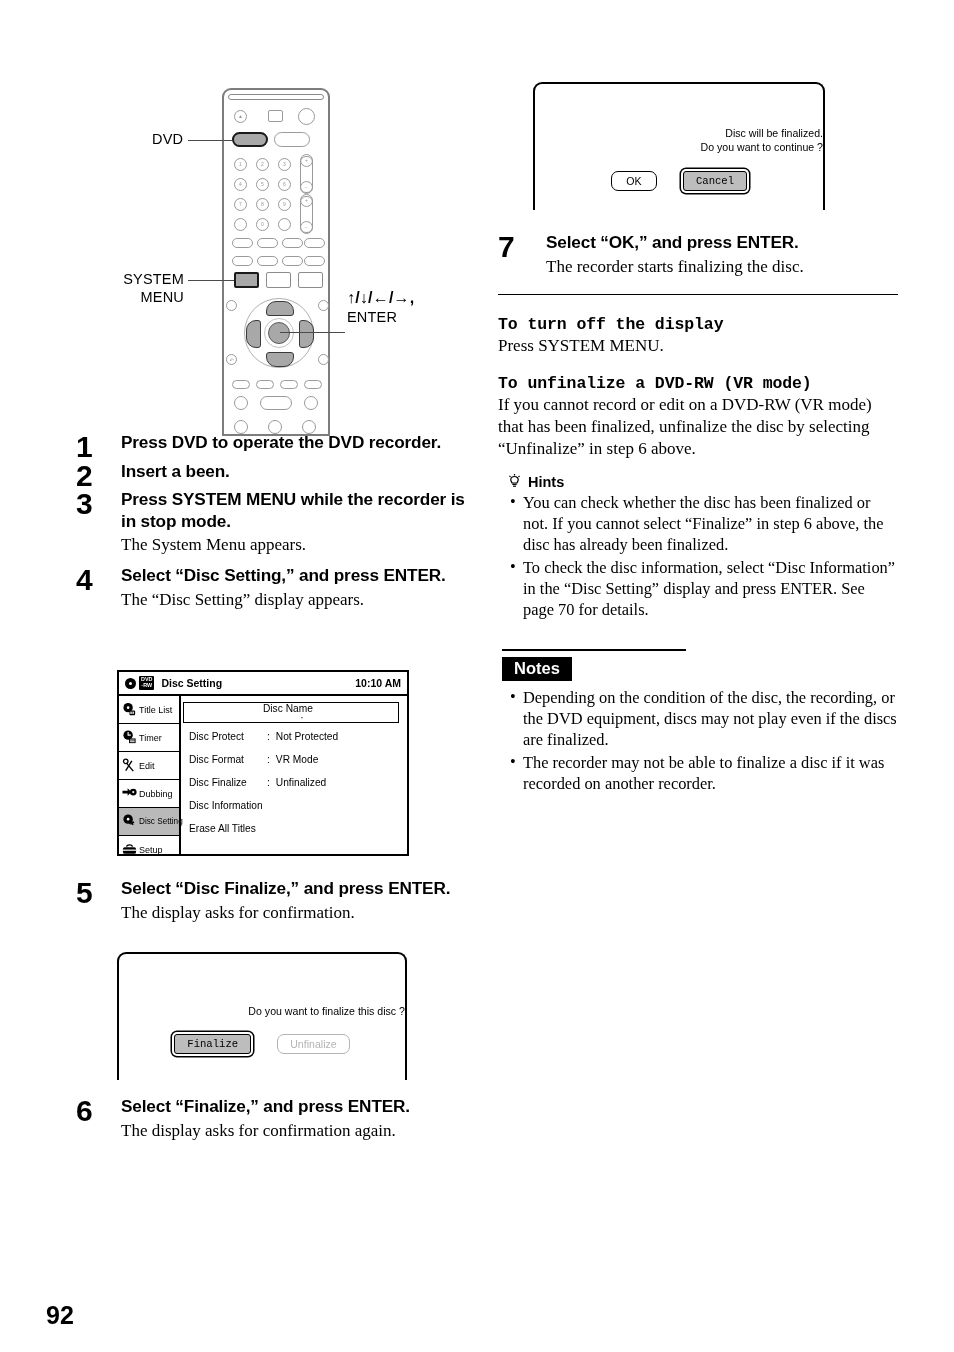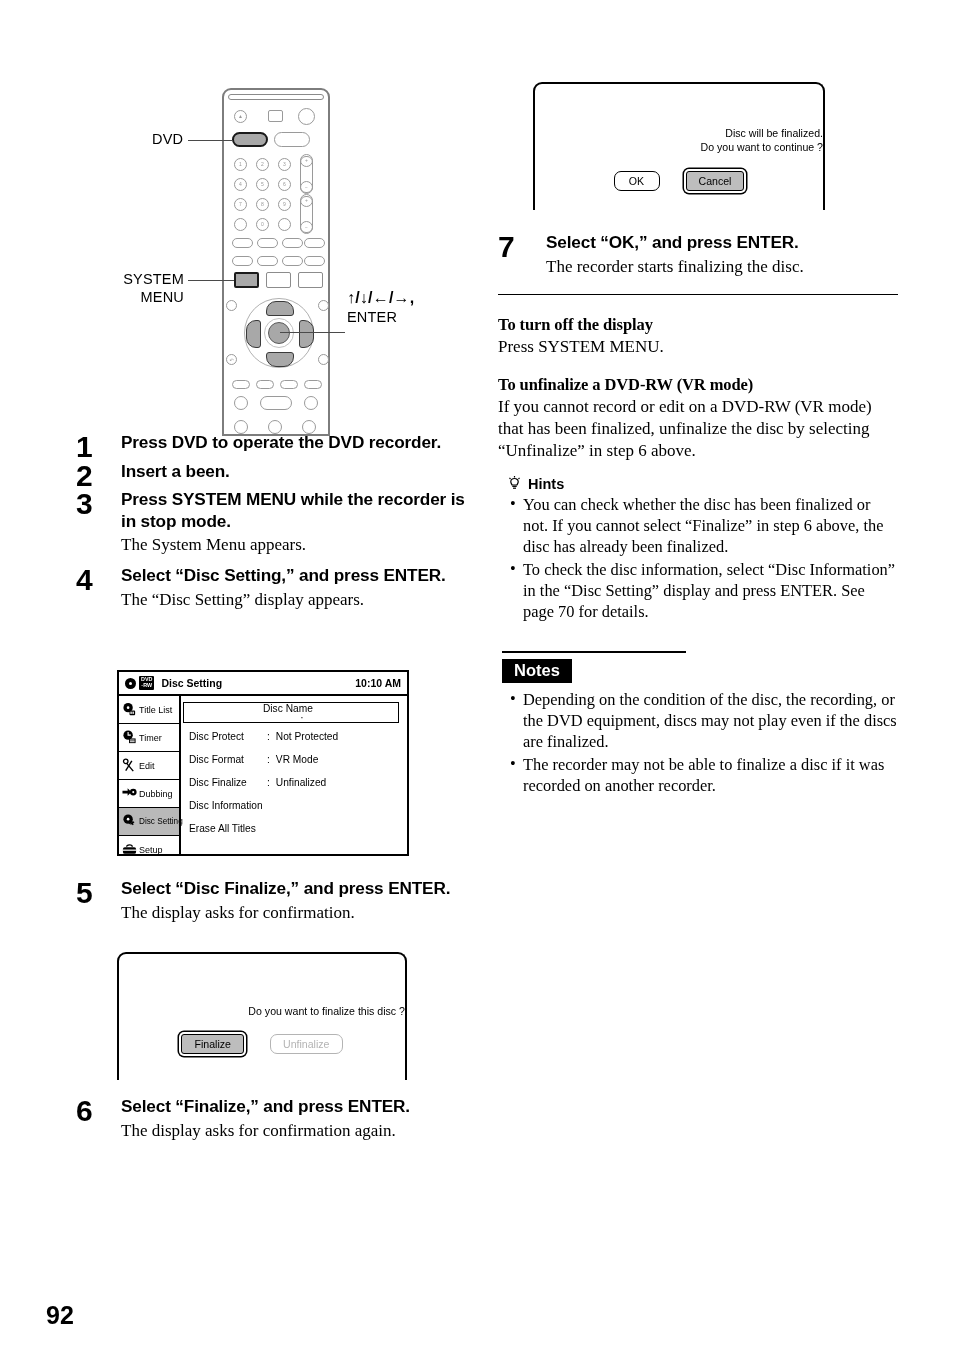--- a/index.html
+++ b/index.html
@@ -264,34 +264,35 @@
     background: #fff;
     box-sizing: border-box;
     min-width: 46px;
     text-align: center;
   }
   .dlg-btn.sel {
     background: #bdbdbd;
     border: 1.6px solid #000;
     box-shadow: 0 0 0 2px #fff, 0 0 0 3.5px #000;
     border-radius: 3px;
+    font-family: Liberation Mono, monospace;
   }
   .dlg-btn.dim {
     color: #b4b4b4;
     border-color: #b4b4b4;
   }
 
   
   .rule {
     border: none;
     border-top: 1.6px solid #000;
     margin: 16px 0 20px 0;
   }
   .sub-head {
-    font-family: Liberation Serif, serif;
+    font-family: Liberation Mono, monospace;
     font-weight: bold;
     font-size: 16.5px;
     letter-spacing: -0.1px;
     margin-bottom: 1px;
   }
   .body-p {
     font-family: "Liberation Serif", serif;
     font-size: 17px;
     line-height: 1.28;
     margin: 0 0 18px 0;

